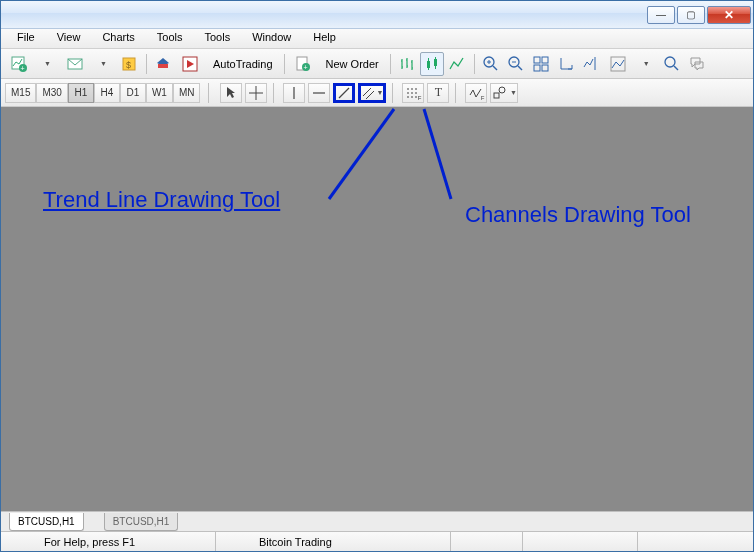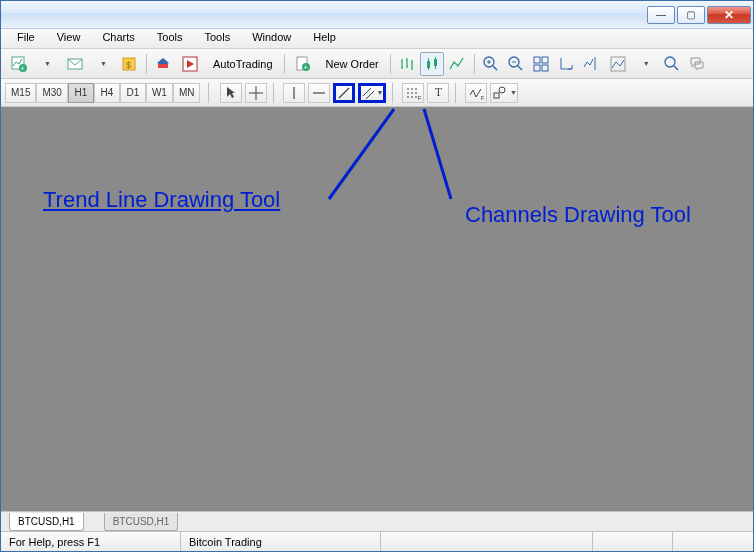--- a/index.html
+++ b/index.html
@@ -41,21 +41,21 @@
 .anno { position: absolute; font-family: Arial, sans-serif; font-size: 22px; color: #0020d0; }
 svg.lines { position: absolute; top: 0; left: 0; pointer-events: none; }
 
 
 .tabs { height: 20px; background: #ececec; display: flex; align-items: flex-end; border-top: 1px solid #c0c0c0; padding-left: 8px; }
 .tab { height: 18px; padding: 0 8px; border: 1px solid #aaa; border-top: none; background: #fff; font-size: 10px; display: flex; align-items: center; margin-right: 20px; border-radius: 0 0 3px 3px; }
 .tab.inactive { background: #e4e4e4; color: #666; }
 
 
 .status { height: 20px; background: linear-gradient(to bottom, #fafafa, #ececec); border-top: 1px solid #c0c0c0; display: flex; align-items: center; font-size: 11px; }
-.status .cell { padding: 0 8px; border-right: 1px solid #c0c0c0; height: 100%; display: flex; align-items: center; }
+.status .cell { padding: 0 8px; border-right: 1px solid #c0c0c0; height: 100%; display: flex; align-items: center; margin-left: 35px; }
 
 
 svg.ic { width: 16px; height: 16px; }
 </style>
 </head>
 <body>
 
 <div class="window">
 
   <div class="titlebar">

